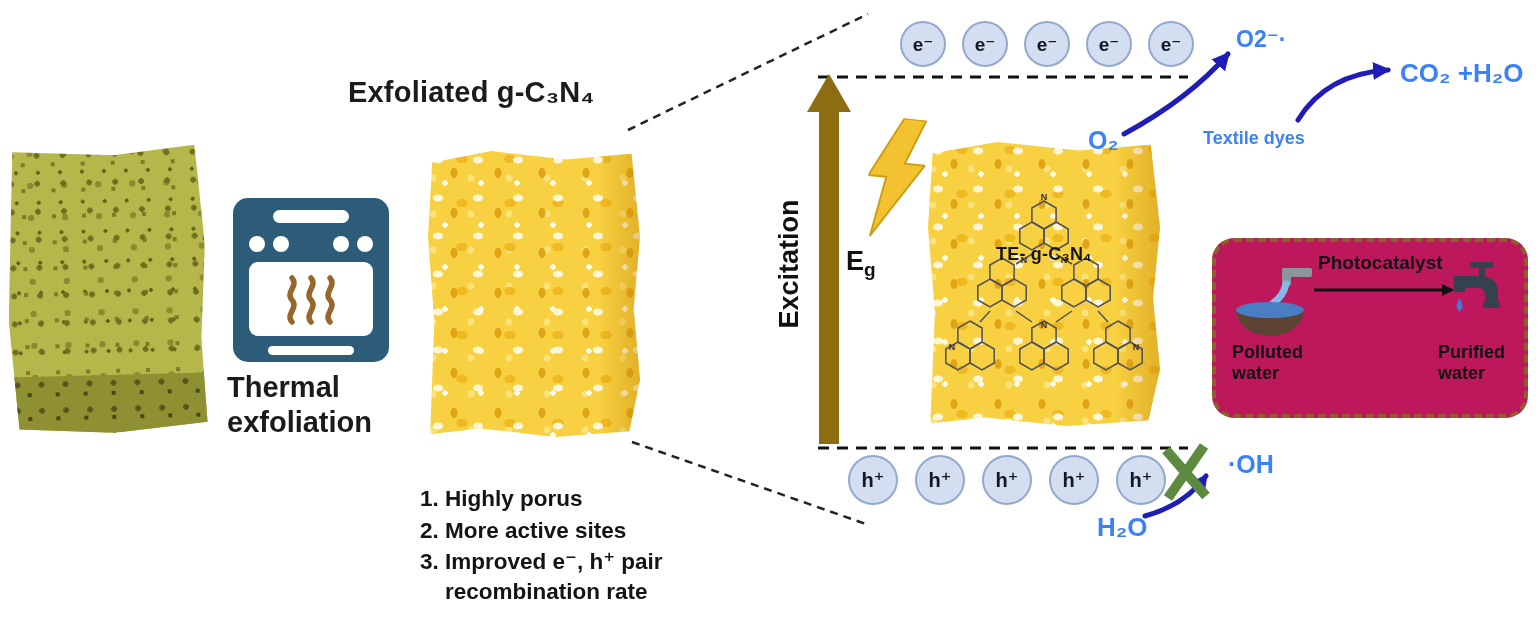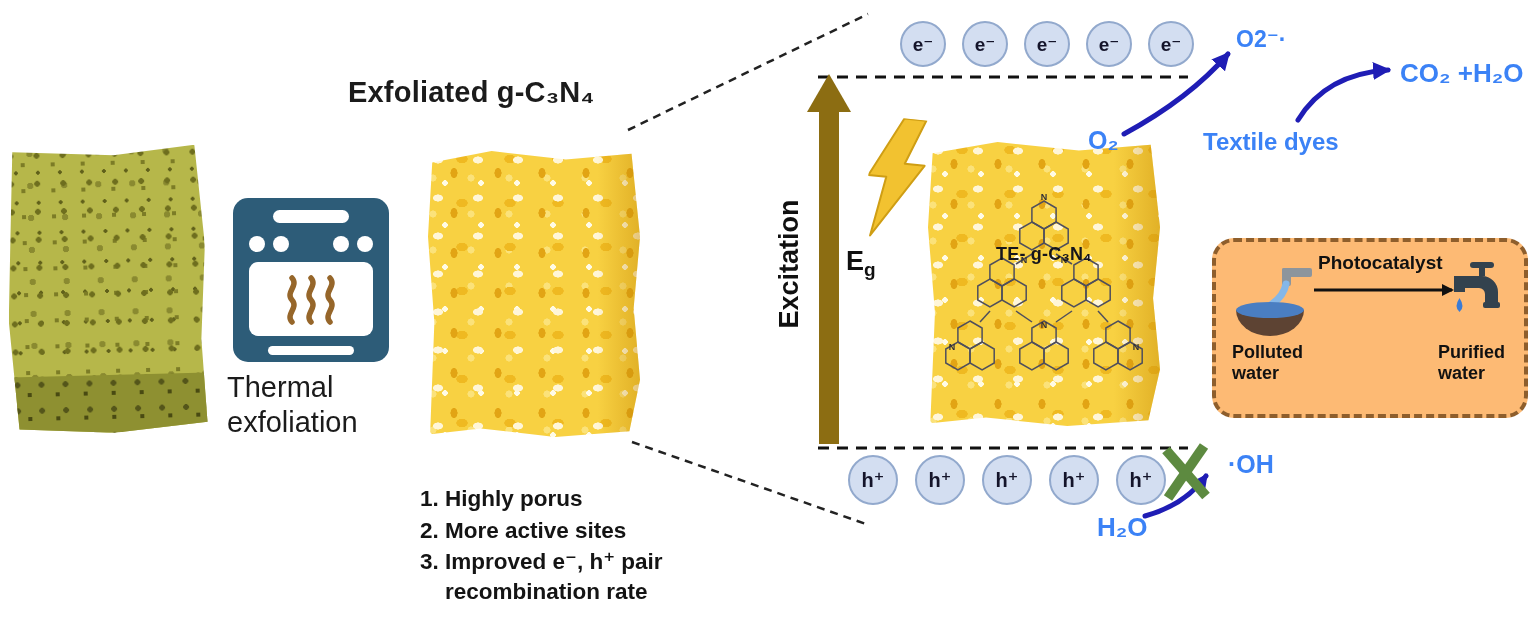--- a/index.html
+++ b/index.html
@@ -1,21 +1,21 @@
 <!DOCTYPE html>
 <html><head>
 <meta charset="utf-8">
 <style>
   html,body{margin:0;padding:0;background:#fff}
   body{font-family:"Liberation Sans","DejaVu Sans",sans-serif}
   .canvas{position:relative;width:1539px;height:617px;background:#ffffff;overflow:hidden}
   .overlay{position:absolute;left:0;top:0;pointer-events:none}
 
   .fig-title{position:absolute;font-size:29px;font-weight:700;color:#1b1b1b;letter-spacing:.2px}
-  .process-label{position:absolute;left:227px;top:370px;width:215px;font-size:29px;font-weight:400;color:#1b1b1b;line-height:1.22}
+  .process-label{position:absolute;left:227px;top:370px;width:215px;font-size:29px;font-weight:700;color:#1b1b1b;line-height:1.22}
 
   ol.props{position:absolute;font-size:22.5px;font-weight:700;color:#141414;line-height:1.32;padding-left:33px;margin:0}
   ol.props li{margin-bottom:2px}
   .props-left{left:24px;top:466px;width:305px}
   .props-mid{left:412px;top:484px;width:335px}
 
   
   .sponge{position:absolute}
   .sponge-bulk{
     left:8px;top:147px;width:198px;height:286px;transform:rotate(-1.5deg);
@@ -67,21 +67,21 @@
   .bolt{position:absolute;left:868px;top:118px;transform:rotate(6deg)}
 
   .carrier{position:absolute;border-radius:50%;background:#d3def1;border:2.5px solid #92a9cd;display:flex;align-items:center;justify-content:center;font-weight:700;color:#14142a}
   .carrier.e{width:42px;height:42px;top:21px;font-size:19px}
   .carrier.h{width:46px;height:46px;top:455px;font-size:20px}
 
   .blab{position:absolute;color:#3b82f6;font-weight:700;white-space:nowrap}
   .green-x{position:absolute;left:1156px;top:438px}
 
   
-  .inset{position:absolute;left:1212px;top:238px;width:308px;height:172px;background:#fdba74;border:4px dashed #8e5e2c;border-radius:22px}
+  .inset{position:absolute;left:1212px;top:238px;width:308px;height:172px;background:#be185d;border:4px dashed #8e5e2c;border-radius:22px}
   .inset-title{position:absolute;left:102px;top:10px;font-size:19px;font-weight:700;color:#111}
   .inset-arrow{position:absolute;left:94px;top:36px}
   .bowl-icon{position:absolute;left:14px;top:24px}
   .faucet-icon{position:absolute;left:230px;top:18px}
   .inset-label{position:absolute;font-size:18px;font-weight:700;color:#111;line-height:1.18;width:92px}
   .inset-label.left{left:16px;top:100px}
   .inset-label.right{left:222px;top:100px}
 </style>
 </head>
 <body>
@@ -193,21 +193,21 @@
           <text x="196" y="162">N</text>
           <text x="104" y="140">N</text>
         </g>
       </g>
     </svg>
     <div class="te-label">TE- g-C₃N₄</div>
   </div>
 
   <div class="blab" style="left:1088px;top:126px;font-size:25px">O₂</div>
   <div class="blab" style="left:1236px;top:26px;font-size:23px">O2⁻·</div>
-  <div class="blab" style="left:1203px;top:128px;font-size:24px">Textile dyes</div>
+  <div class="blab" style="left:1203px;top:128px;font-size:18px">Textile dyes</div>
   <div class="blab" style="left:1400px;top:58px;font-size:26px">CO₂ +H₂O</div>
   <div class="blab" style="left:1097px;top:512px;font-size:26px">H₂O</div>
   <div class="blab" style="left:1228px;top:450px;font-size:25px">·OH</div>
 
   <svg class="green-x" width="60" height="64" viewBox="0 0 60 64">
     <line x1="10" y1="12" x2="50" y2="58" stroke="#5d8a40" stroke-width="10"></line>
     <line x1="48" y1="8" x2="12" y2="60" stroke="#5d8a40" stroke-width="10"></line>
   </svg>
 
   <div class="inset">

